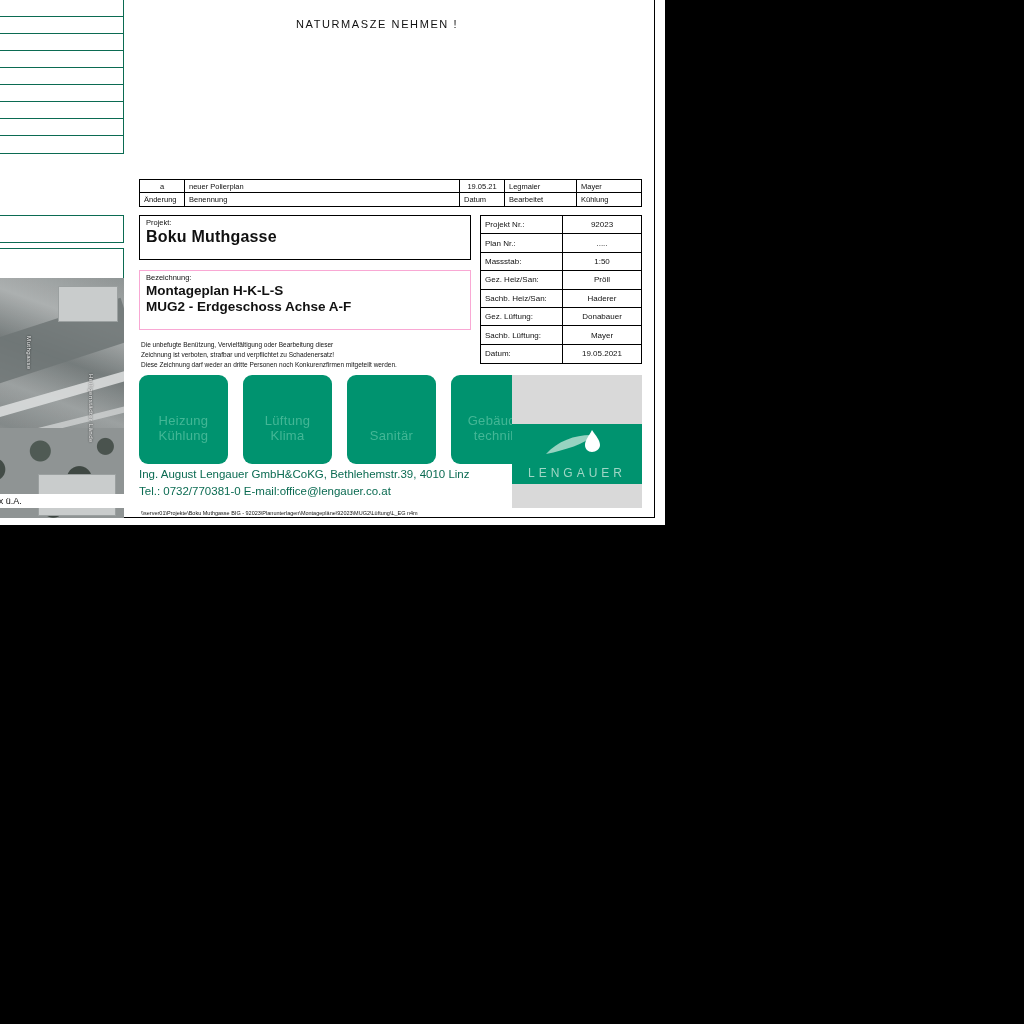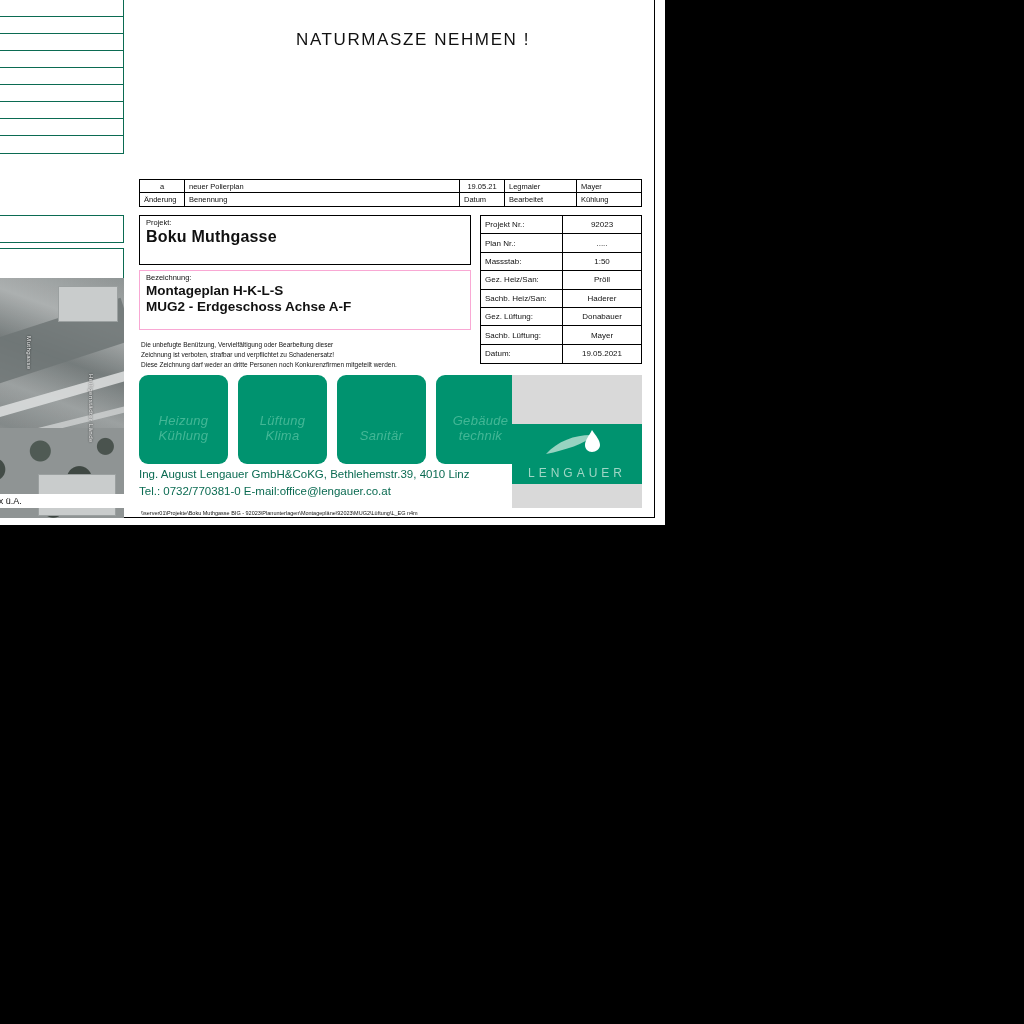--- a/index.html
+++ b/index.html
@@ -147,24 +147,23 @@
     padding: 2px 3px;
     box-sizing: border-box;
     white-space: nowrap;
   }
 
   
   #naturmasze {
     position: absolute;
     left: 296px;
     top: 18px;
-    font-size: 17px;
+    font-size: 11px;
     letter-spacing: 1.6px;
     color: #111;
-    margin-top: 12px;
   }
 
   
   #rev-table {
     position: absolute;
     left: 139px;
     top: 179px;
     width: 503px;
     border: 1px solid #000;
     box-sizing: border-box;
@@ -194,21 +193,21 @@
   .w-date { width: 45px; justify-content: center; }
   .w-bearb { width: 72px; }
   .w-gepr { width: 64px; }
 
   
   #projekt-box {
     position: absolute;
     left: 139px;
     top: 215px;
     width: 332px;
-    height: 50px;
+    height: 45px;
     border: 1px solid #000;
     box-sizing: border-box;
     background: #fff;
   }
   #projekt-box .lbl {
     font-size: 7.5px;
     color: #111;
     padding: 2px 0 0 6px;
   }
   #projekt-box .val {
@@ -288,22 +287,21 @@
     justify-content: center;
     white-space: nowrap;
   }
 
   
   #green-row {
     position: absolute;
     left: 139px;
     top: 375px;
     display: flex;
-    gap: 10px;
-    font-style: italic;
+    gap: 15px;
   }
   .green-sq {
     width: 89px;
     height: 89px;
     background: #00936f;
     border-radius: 9px;
     position: relative;
     overflow: hidden;
   }
   .green-sq .t {

